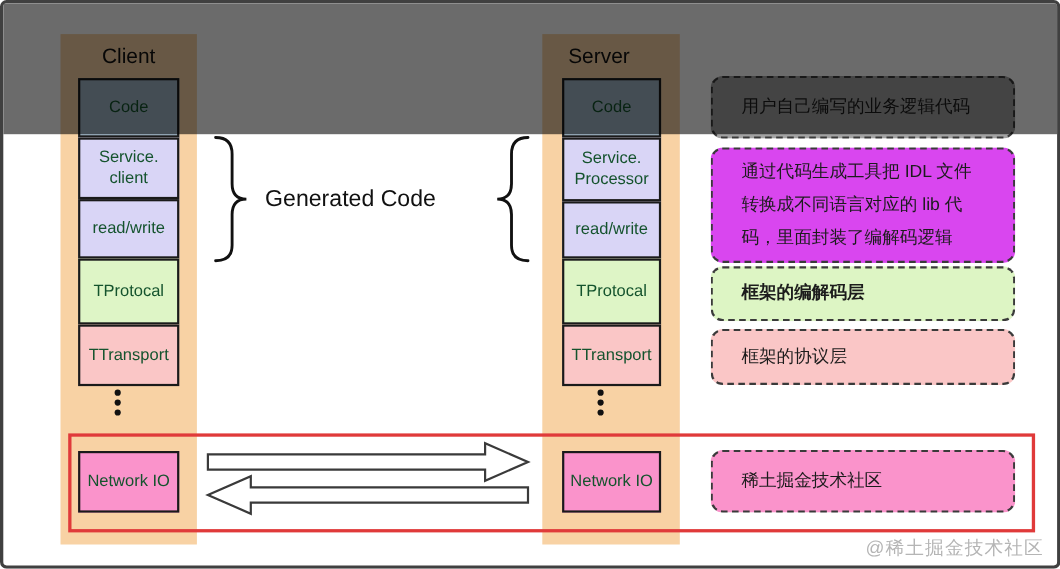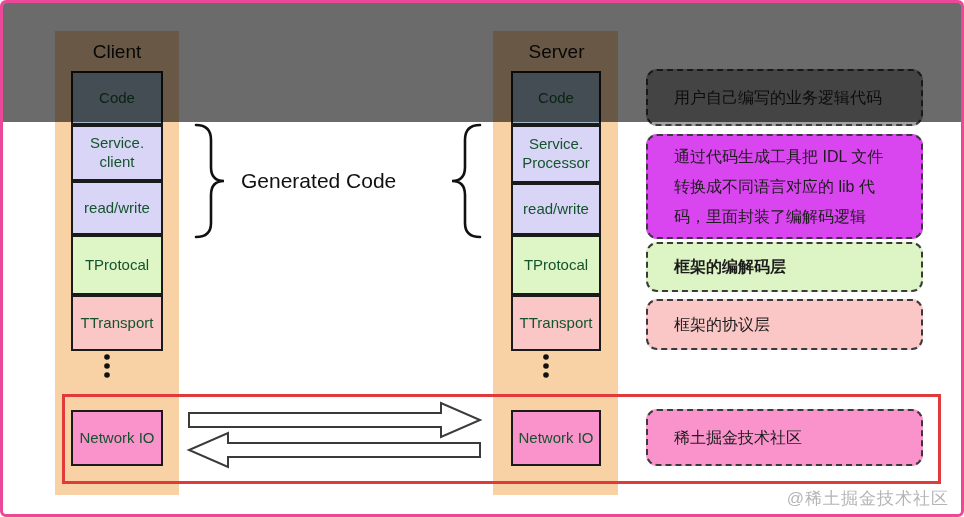--- a/index.html
+++ b/index.html
@@ -6,21 +6,21 @@
   body {
     font-family: "Liberation Sans", sans-serif;
     background: #fff;
     width: 964px; height: 517px;
     overflow: hidden;
   }
   .frame {
     position: relative;
     width: 964px; height: 517px;
     background: #ffffff;
-    border: 3px solid #ec4899;
+    border: 3px solid #404040;
     border-radius: 6px;
     overflow: hidden;
   }
   .col {
     position: absolute;
     z-index: 1;
   }
   .col-title {
     position: absolute;
     z-index: 2;
@@ -100,21 +100,21 @@
 </style>
 </head>
 <body>
 
 <div class="frame">
 
   <div class="col" style="left: 52px; top: 28px; width: 124px; height: 464px; background-color: rgb(248, 210, 164);"></div>
   <div class="col" style="left: 490px; top: 28px; width: 125px; height: 464px; background-color: rgb(248, 210, 164);"></div>
 
   <div class="col-title" style="left:52px; top:36px; width:124px;">Client</div>
-  <div class="col-title" style="left:490px; top:36px; width:103px;margin-left:12px;">Server</div>
+  <div class="col-title" style="left:490px; top:36px; width:103px;">Server</div>
 
   <div class="box" style="left: 68px; top: 68px; width: 92px; height: 54px; background-color: rgb(163, 184, 200);">Code</div>
   <div class="box" style="left: 68px; top: 122px; width: 92px; height: 56px; background-color: rgb(217, 213, 246);">Service.
 client</div>
   <div class="box" style="left: 68px; top: 178px; width: 92px; height: 54px; background-color: rgb(217, 213, 246);">read/write</div>
   <div class="box" style="left: 68px; top: 232px; width: 92px; height: 60px; background-color: rgb(222, 245, 198);">TProtocal</div>
   <div class="box" style="left: 68px; top: 292px; width: 92px; height: 56px; background-color: rgb(250, 198, 198);">TTransport</div>
   <div class="box" style="left: 68px; top: 407px; width: 92px; height: 56px; background-color: rgb(250, 147, 203);">Network IO</div>
 
   <div class="box" style="left: 508px; top: 68px; width: 90px; height: 54px; background-color: rgb(163, 184, 200);">Code</div>

